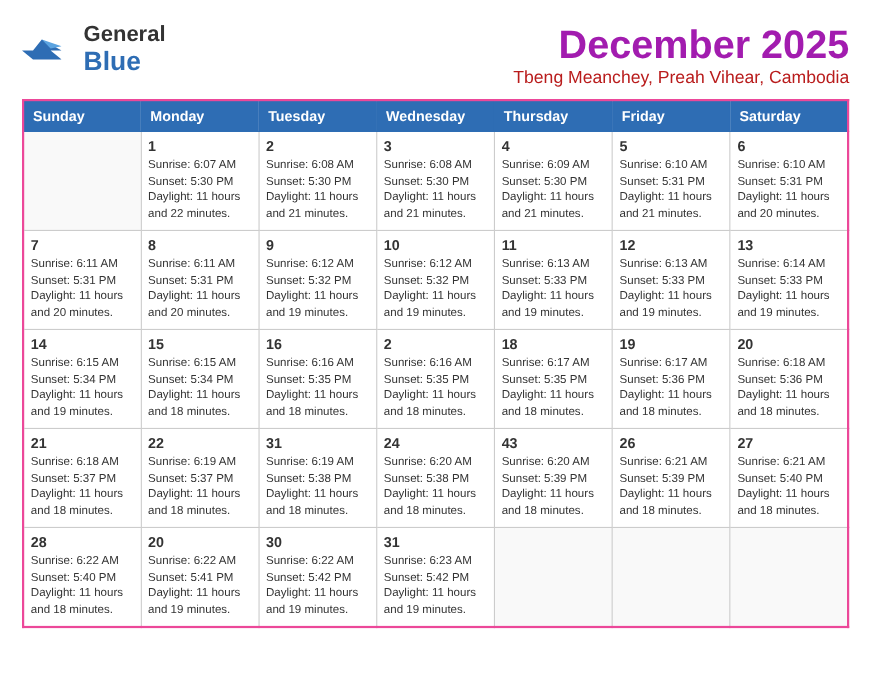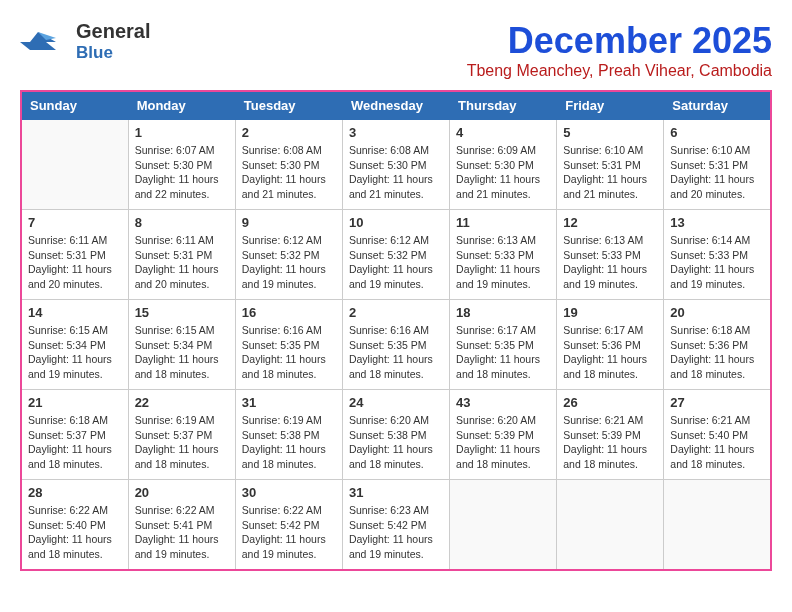--- a/index.html
+++ b/index.html
@@ -25,21 +25,21 @@
       display: flex;
       align-items: center;
       gap: 20px;
     }
     .title-section {
       text-align: right;
     }
     .month-year {
       font-size: 36px;
       font-weight: bold;
-      color: #1d4ed8;
+      color: #a21caf;
     }
     .location {
       font-size: 16px;
       color: #b91c1c;
       margin-left: 43px;
     }
     .calendar {
       width: 100%;
       border-collapse: collapse;
       border: 2px solid #ec4899;
@@ -85,21 +85,21 @@
 
 <div class="header">
   <div class="logo">
     <div class="logo-row">
       <svg width="36" height="28" viewBox="0 0 36 28">
         <polygon points="18,4 36,14 26,14 36,22 10,22 0,14 10,14" fill="#2e6db4"></polygon>
         <polygon points="18,4 36,10 26,12" fill="#5ba3e0"></polygon>
       </svg>
       <div>
         <span style="font-size:20px;font-weight:bold;color:#333;">General</span><br>
-        <span style="font-size:17px;font-weight:bold;color:#2e6db4;">Blue</span>
+        <span style="font-size:24px;font-weight:bold;color:#2e6db4;">Blue</span>
       </div>
     </div>
   </div>
   <div class="title-section">
     <div class="month-year">December 2025</div>
     <div class="location">Tbeng Meanchey, Preah Vihear, Cambodia</div>
   </div>
 </div>
 
 <table class="calendar">

